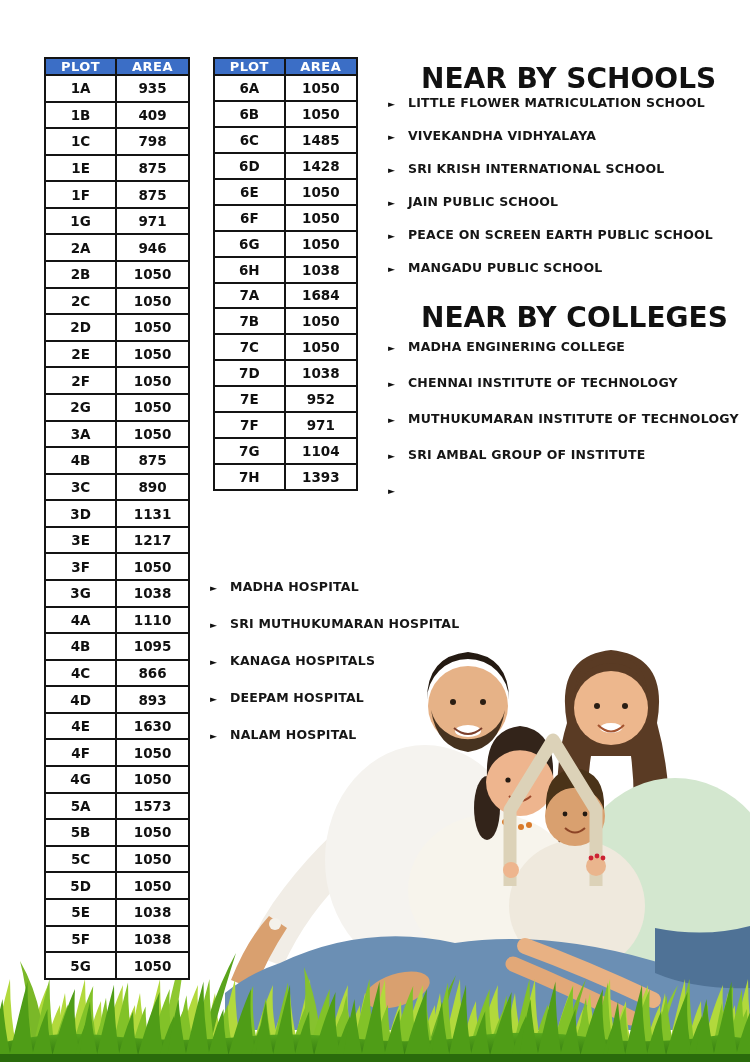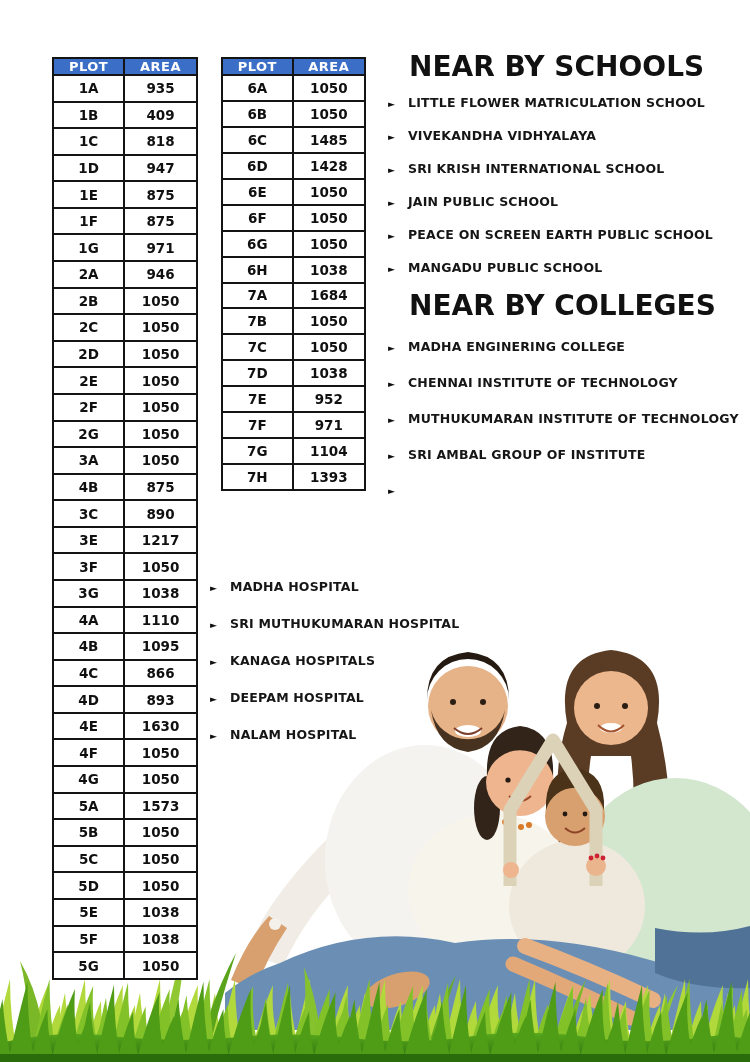--- a/index.html
+++ b/index.html
@@ -1,36 +1,36 @@
 <!DOCTYPE html>
 <html style="--header-bg: #3b6ec6; --header-text: #ffffff;"><head>
 <meta charset="utf-8">
 <style>
   html,body{margin:0;padding:0;background:#ffffff;}
   .page{
     position:relative;width:750px;height:1062px;background:#fff;overflow:hidden;
     font-family:"DejaVu Sans","Liberation Sans",sans-serif;color:#161616;
   }
   
-  table.plot-table{position:absolute;border-collapse:collapse;table-layout:fixed;background:#fff;z-index:3;margin-left:8px;}
+  table.plot-table{position:absolute;border-collapse:collapse;table-layout:fixed;background:#fff;z-index:3;}
   .t1{left:44px;top:57px;width:146px;height:923px;}
   .t2{left:213px;top:57px;width:145px;height:434px;}
   .plot-table th,.plot-table td{
     border:2px solid #141414;text-align:center;vertical-align:middle;
     font-weight:bold;padding:0;overflow:hidden;
   }
   .plot-table th{
     background:var(--header-bg,#3b6ec6);color:var(--header-text,#fff);
     font-size:13px;letter-spacing:.5px;
   }
   .plot-table td{font-size:13.5px;color:#101010;}
   .plot-table th:first-child{width:48%;}
   
   h1.sec-title{
-    position:absolute;margin:4px;font-weight:bold;color:#111;font-size:28px;
+    position:absolute;margin:16px;font-weight:bold;color:#111;font-size:28px;
     letter-spacing:0;white-space:nowrap;z-index:3;
   }
   .schools-title{left:405px;top:46px;}
   .colleges-title{left:405px;top:285px;}
   .hospitals-title{left:235px;top:527px;}
   
   ul.poi-list{position:absolute;list-style:none;margin:0;padding:0;z-index:3;}
   ul.poi-list li{display:flex;align-items:baseline;font-weight:bold;
     font-size:12.5px;line-height:14px;color:#161616;letter-spacing:.2px;white-space:nowrap;}
   ul.poi-list .bullet{font-size:9px;width:20px;flex:0 0 20px;color:#111;}
@@ -62,25 +62,21 @@
         <tr>
           <td>1A</td>
           <td>935</td>
         </tr>
         <tr>
           <td>1B</td>
           <td>409</td>
         </tr>
         <tr>
           <td>1C</td>
-          <td>818</td>
-        </tr>
-        <tr>
-          <td>1D</td>
-          <td>947</td>
+          <td>798</td>
         </tr>
         <tr>
           <td>1E</td>
           <td>875</td>
         </tr>
         <tr>
           <td>1F</td>
           <td>875</td>
         </tr>
         <tr>
@@ -119,20 +115,24 @@
           <td>3A</td>
           <td>1050</td>
         </tr>
         <tr>
           <td>4B</td>
           <td>875</td>
         </tr>
         <tr>
           <td>3C</td>
           <td>890</td>
+        </tr>
+        <tr>
+          <td>3D</td>
+          <td>1131</td>
         </tr>
         <tr>
           <td>3E</td>
           <td>1217</td>
         </tr>
         <tr>
           <td>3F</td>
           <td>1050</td>
         </tr>
         <tr>

